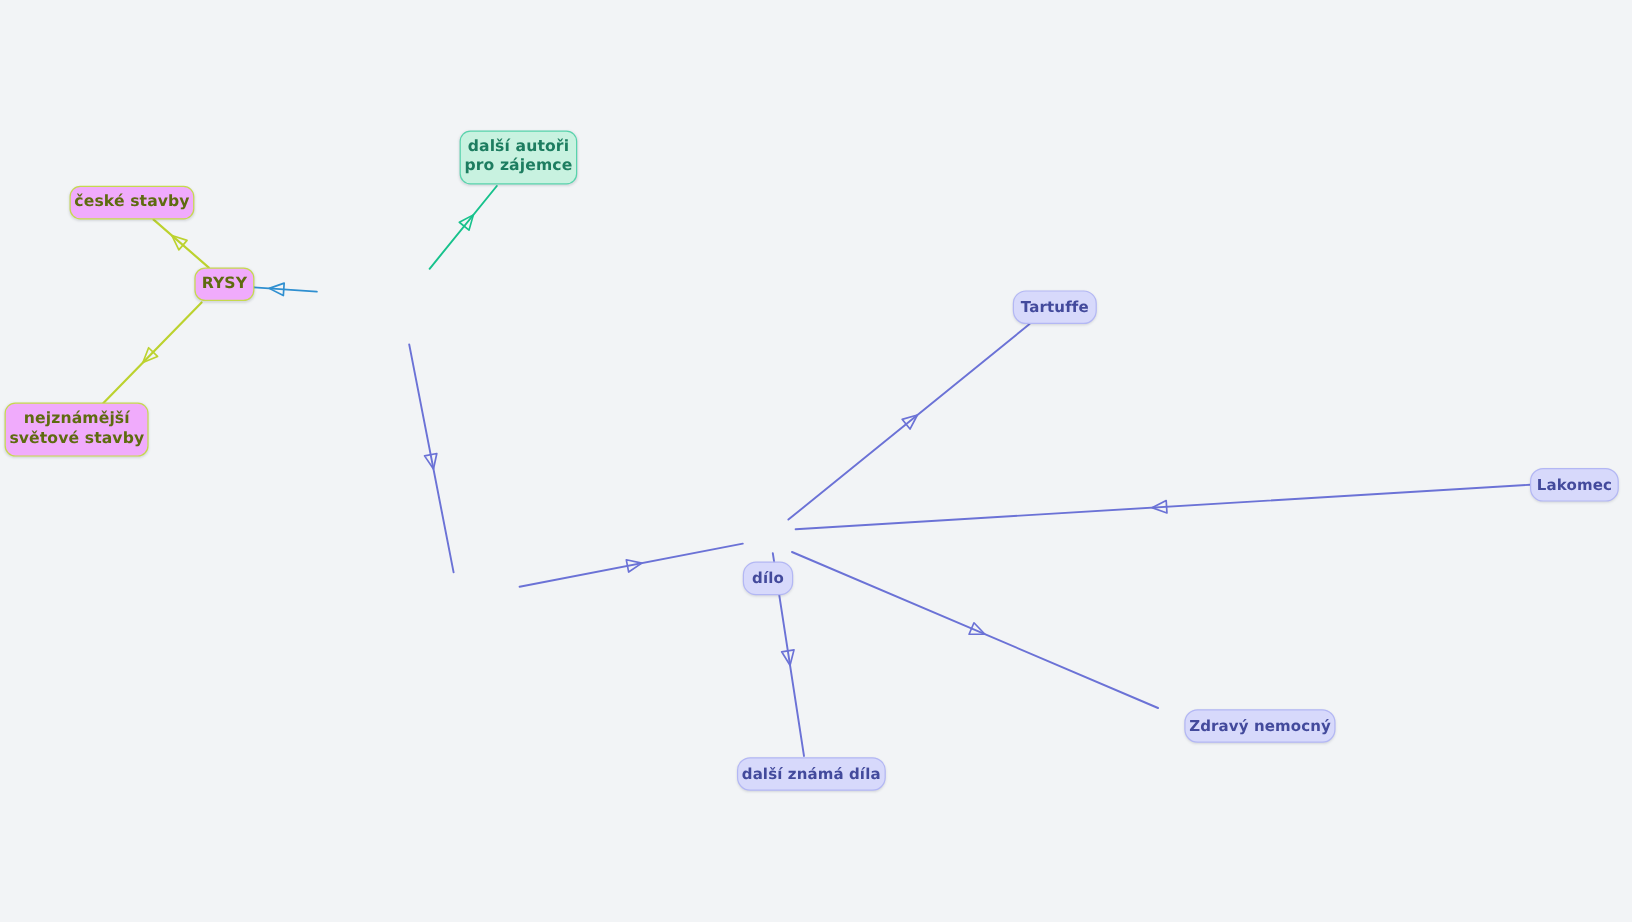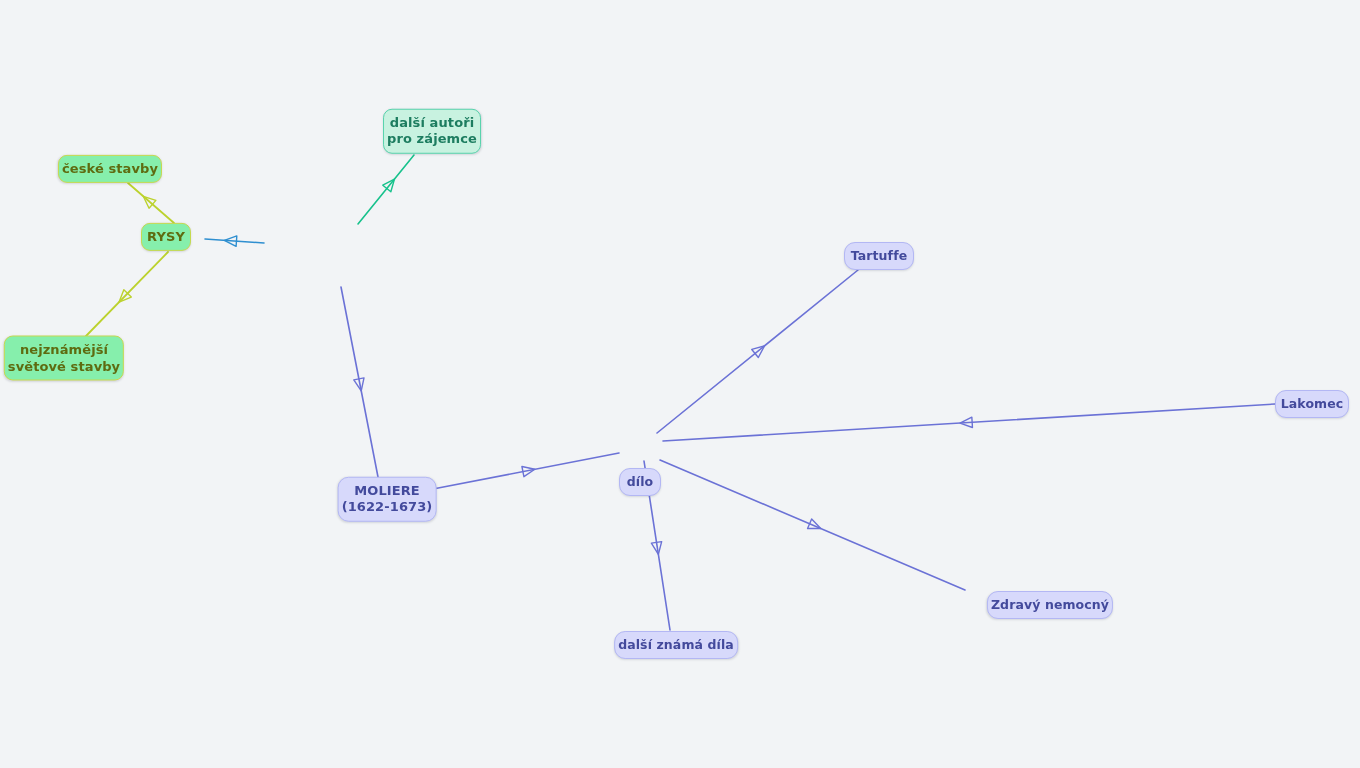--- a/index.html
+++ b/index.html
@@ -50,21 +50,21 @@
   .n-central {
     background: #a9dff8;
     border-color: #7ec9ef;
     color: #2b6d91;
     font-size: 16.5px;
     border-radius: 12px;
     box-shadow: 0 2px 4px rgba(60,90,120,0.18);
   }
   
   .n-lime {
-    background: #86efac;
+    background: #f0abfc;
     border-color: #c6d94e;
     color: #5e6b10;
     font-size: 13px;
   }
   
   .n-mint {
     background: #c8f2e0;
     border-color: #58d3ac;
     color: #1d7d60;
     font-size: 13px;
@@ -124,29 +124,27 @@
       <g>
         <line x1="644" y1="461" x2="670" y2="630" stroke="#6b72d6" stroke-width="1.6" stroke-linecap="round"></line>
         <path d="M 9 0 L -3.15 -5.2 L -3.15 5.2 Z" fill="none" stroke="#6b72d6" stroke-width="1.4" stroke-linejoin="round" transform="translate(657,545.5) rotate(81.2538377374448)"></path>
       </g>
     </svg>
 
 
   <div class="node n-mint" style="left: 432px; top: 131px; min-width: 92px; min-height: 44px;">další autoři
 pro zájemce</div>
 
-  <div class="node n-lime" style="left: 166px; top: 237px; min-width: 50px; min-height: 28px;">RYSY</div>
+  <div class="node n-lime" style="left: 187px; top: 237px; min-width: 50px; min-height: 28px;">RYSY</div>
 
   <div class="node n-lime" style="left: 110px; top: 169px; min-width: 93px; min-height: 28px;">české stavby</div>
 
   <div class="node n-lime" style="left: 64px; top: 358px; min-width: 110px; min-height: 45px;">nejznámější
 světové stavby</div>
 
-  <div class="node n-lav" style="left: 387px; top: 499px; min-width: 90px; min-height: 44px;">MOLIERE
-(1622-1673)</div>
 
   <div class="node n-lav n-lav-small" style="left: 640px; top: 446px; min-width: 42px; min-height: 28px; margin-top: 36px;">dílo</div>
 
   <div class="node n-lav n-lav-small" style="left: 879px; top: 256px; min-width: 70px; min-height: 28px;">Tartuffe</div>
 
   <div class="node n-lav n-lav-small" style="left: 1312px; top: 404px; min-width: 74px; min-height: 28px;">Lakomec</div>
 
   <div class="node n-lav n-lav-small" style="left: 1010px; top: 605px; min-width: 118px; min-height: 28px; margin-left: 40px;">Zdravý nemocný</div>
 
   <div class="node n-lav n-lav-small" style="left: 676px; top: 645px; min-width: 114px; min-height: 28px;">další známá díla</div>

